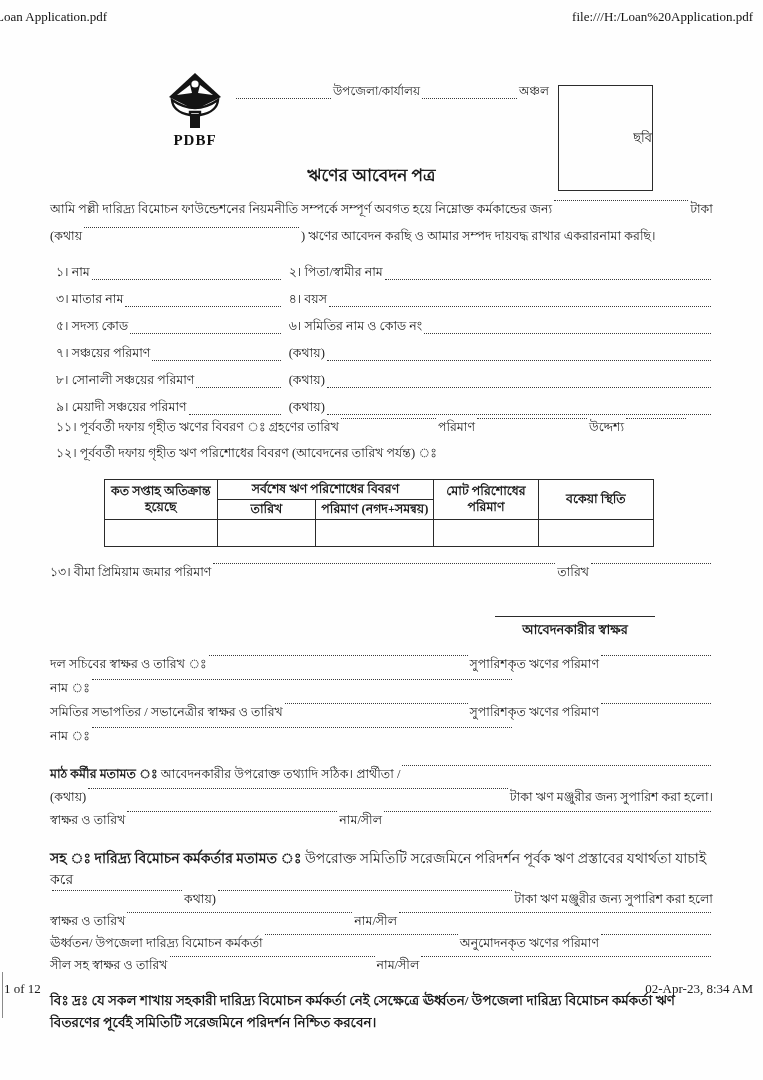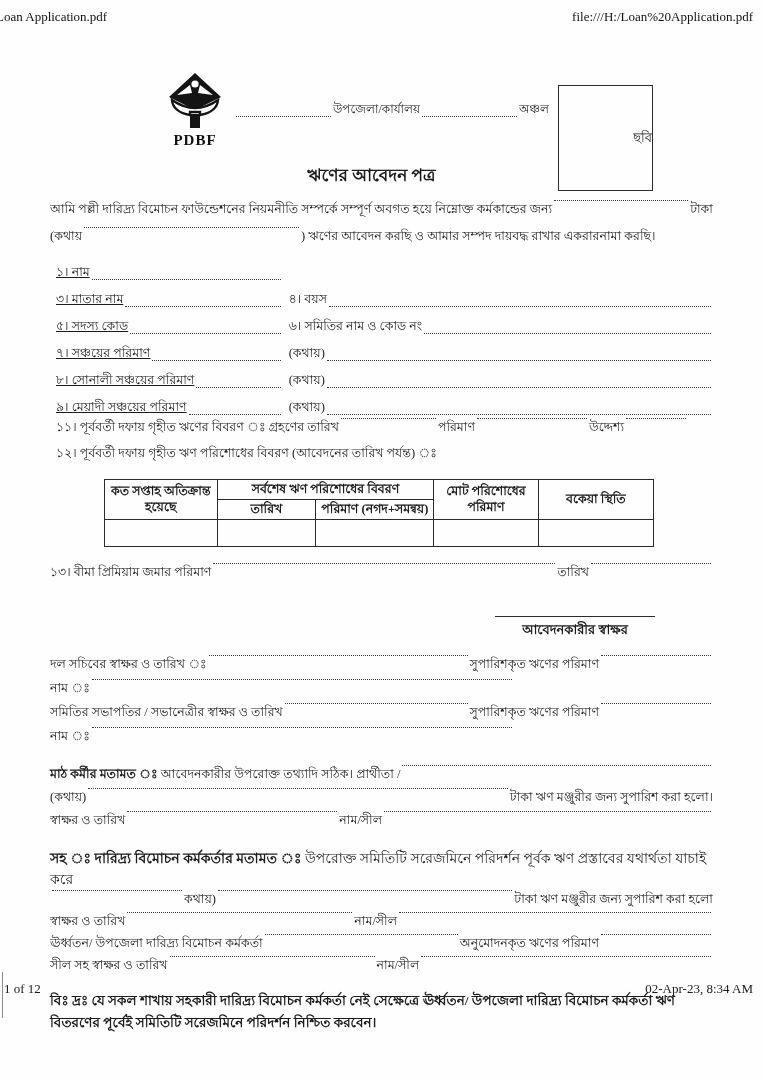--- a/index.html
+++ b/index.html
@@ -19,38 +19,38 @@
     display:flex; justify-content:space-between; font-size:13px; color:#1a1a1a;
     padding:0 10px 0 4px; }
   .scan-edge { position:absolute; left:2px; top:972px; width:1px; height:46px; background:#8a8a8a; }
 
   
   .logo-block { position:absolute; left:156px; top:72px; width:78px; text-align:center; }
   .logo-block svg { display:block; margin:0 auto; }
   .logo-text { font-weight:bold; font-size:15px; letter-spacing:1px; margin-top:2px; color:#111; }
   .org-block { position:absolute; left:222px; top:74px; width:330px; text-align:center; }
   .org-name { font-size:27px; font-weight:bold; line-height:1.2; white-space:nowrap; color:#101010; }
-  .org-sub { display:flex; align-items:flex-end; font-size:12px; margin-top:26px; padding:0 12px; }
+  .org-sub { display:flex; align-items:flex-end; font-size:12px; margin-top:8px; padding:0 12px; }
   .photo-box { position:absolute; left:558px; top:85px; width:95px; height:106px;
     border:1.5px solid #2b2b2b; display:flex; align-items:center; justify-content:flex-end;
     font-size:13px; }
 
   .doc { position:absolute; top:158px; left:50px; width:663px; }
   .form-title { text-align:center; font-size:17px; font-weight:bold; margin:4px 20px 0 0; }
 
   .dots { flex:1 1 auto; border-bottom:1px dotted #3a3a3a; margin:0 2px 3px 2px; min-width:14px; }
   .dots.f60 { flex:0 0 60px; } .dots.f95 { flex:0 0 95px; }
   .dots.f110 { flex:0 0 110px; } .dots.f120 { flex:0 0 120px; } .dots.f215 { flex:0 0 215px; }
   .lbl { white-space:nowrap; }
 
   .frow { display:flex; align-items:flex-start; height:27px; font-size:12.5px; }
   .intro { margin-top:10px; }
   .fields { margin-top:2px; padding-left:6px; }
   .row2 { display:flex; height:27px; font-size:12.5px; }
-  .row2 .cL { display:flex; align-items:flex-end; flex:0 0 34.5%;text-decoration:underline; }
+  .row2 .cL { display:flex; align-items:flex-end; flex:0 0 34.5%; }
   .row2 .cR { display:flex; align-items:flex-end; flex:1; padding-left:6px; }
   .frow.h26 { height:26px; }
 
   
   table.loan { border-collapse:collapse; margin:9px 0 0 54px; width:550px;
     font-size:12.5px; font-weight:bold; text-align:center; }
   table.loan td { border:1.2px solid #2a2a2a; padding:1px 3px; vertical-align:middle; line-height:1.35; }
   table.loan .empty td { height:27px; }
 
   .sig-block { width:160px; margin:26px 58px 0 auto; text-align:center; font-size:13px; font-weight:bold; }
@@ -113,20 +113,24 @@
         <span class="lbl">(কথায়</span>
         <span class="dots f215"></span>
         <span class="lbl">) ঋণের আবেদন করছি ও আমার সম্পদ দায়বদ্ধ রাখার একরারনামা করছি।</span>
       </div>
     </div>
 
     <div class="fields">
       <div class="row2">
         <span class="cL">
             <span class="lbl">১। নাম</span>
+            <span class="dots"></span>
+          </span>
+        <span class="cR">
+            <span class="lbl">২। পিতা/স্বামীর নাম</span>
             <span class="dots"></span>
           </span>
       </div>
       <div class="row2">
         <span class="cL">
             <span class="lbl">৩। মাতার নাম</span>
             <span class="dots"></span>
           </span>
         <span class="cR">
             <span class="lbl">৪। বয়স</span>

